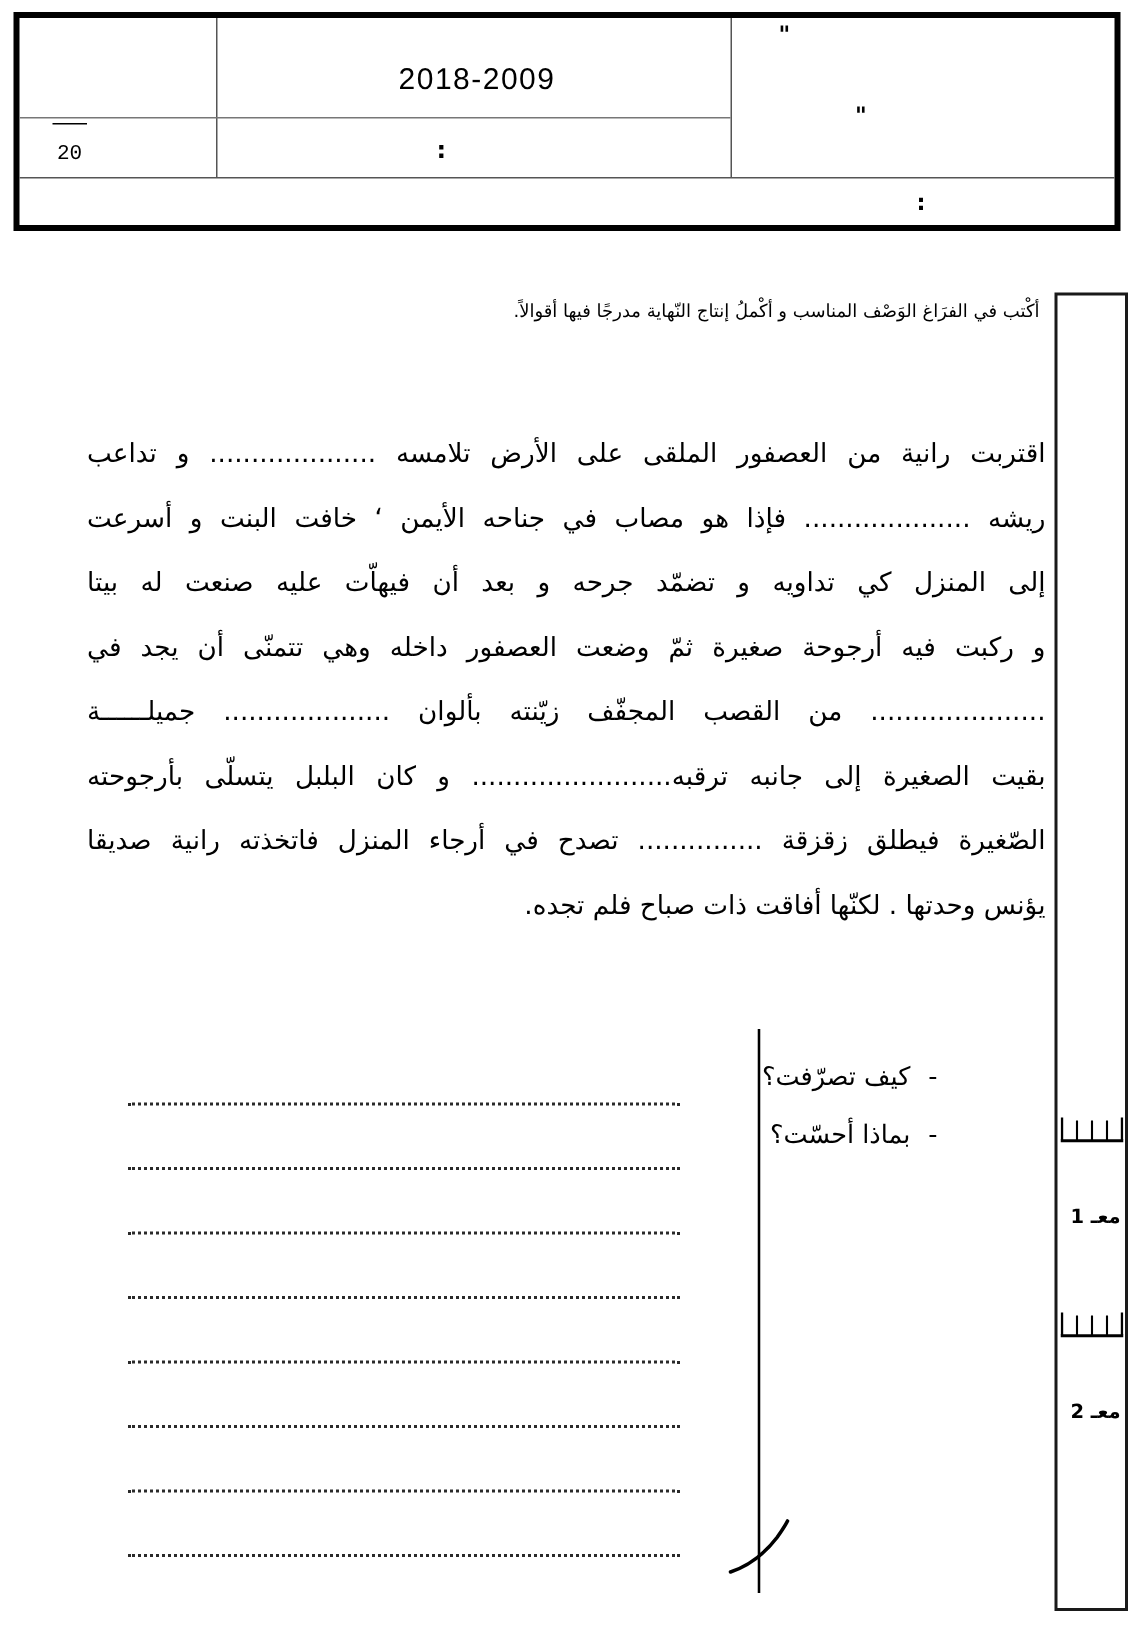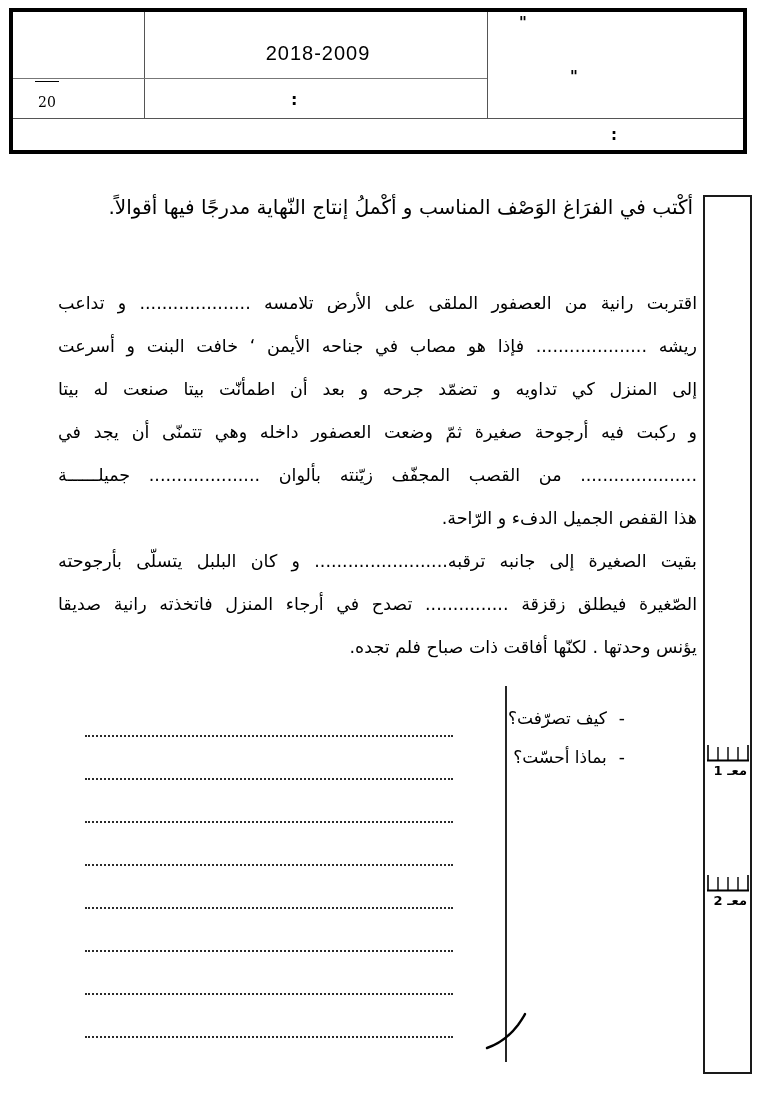--- a/index.html
+++ b/index.html
@@ -17,32 +17,32 @@
     border:4px solid #000; background:#fff;
   }
   .ht-vline { position:absolute; top:0; width:1px; background:#555; }
   .ht-vline.v1 { left:131px; height:106px; }
   .ht-vline.v2 { left:474px; height:106px; }
   .ht-hline { position:absolute; left:0; height:1px; background:#777; }
   .ht-hline.h1 { top:66px; width:474px; }
   .ht-hline.h2 { top:106px; width:730px; background:#555; }
 
   .score-box { position:absolute; left:22px; top:82px; font-family:"DejaVu Serif", serif; font-size:14px; }
-  .score-box .over { border-top:1.5px solid #000; padding:12px 3px 0 3px; }
+  .score-box .over { border-top:1.5px solid #000; padding:12px 3px 0 3px;font-family:Liberation Mono, monospace; }
   .mid-colon { position:absolute; left:278px; top:78px; font-size:16px; font-weight:bold; }
   .year { position:absolute; left:238px; top:30px; width:134px; text-align:center;
           font-family:"Liberation Sans", sans-serif; font-size:20px; letter-spacing:1px; }
   .q-top { position:absolute; left:506px; top:2px;  font-size:15px; font-weight:bold; }
   .q-bot { position:absolute; left:557px; top:56px; font-size:15px; font-weight:bold; }
   .bottom-colon { position:absolute; left:598px; top:114px; font-size:15px; font-weight:bold; }
 
   
   .instruction {
     position:absolute; left:60px; right:64px; top:192px;
-    direction:rtl; text-align:right; font-size:20px; line-height:30px;
+    direction:rtl; text-align:right; font-size:12px; line-height:30px;
     white-space:nowrap; overflow:hidden;
   }
 
   
   .story { position:absolute; left:58px; right:60px; top:282px; direction:rtl; font-size:17.5px; }
   .story-line {
     height:43px; line-height:43px; white-space:nowrap; overflow:hidden;
     text-align:justify; text-align-last:justify;
   }
   .story-line.short { text-align:right; text-align-last:right; }
@@ -62,21 +62,21 @@
   
   .margin-bar {
     position:absolute; left:703px; top:195px; width:49px; height:879px;
     border:2px solid #1a1a1a; background:#fff;
   }
   .comb { position:absolute; left:2px; width:42px; height:19px; }
   .comb.c1 { top:546px; }
   .comb.c2 { top:676px; }
   .m-label {
     position:absolute; right:3px; direction:rtl; text-align:right;
-    font-size:13px; font-weight:bold; white-space:nowrap;
+    font-size:13px; font-weight:bold; white-space:nowrap;margin-top:41px;
   }
   .m-label.l1 { top:566px; }
   .m-label.l2 { top:696px; }
 </style>
 </head>
 <body>
 
 <div class="header-table">
   <div class="ht-vline v1"></div>
   <div class="ht-vline v2"></div>
@@ -91,24 +91,23 @@
   <div class="q-top">"</div>
   <div class="q-bot">"</div>
   <div class="bottom-colon">:</div>
 </div>
 
 <div class="instruction">أكْتب في الفرَاغ الوَصْف المناسب و أكْملُ إنتاج النّهاية مدرجًا فيها أقوالاً.</div>
 
 <div class="story">
   <div class="story-line">اقتربت رانية من العصفور الملقى على الأرض تلامسه .................... و تداعب</div>
   <div class="story-line">ريشه .................... فإذا هو مصاب في جناحه الأيمن ‘ خافت البنت و أسرعت</div>
-  <div class="story-line">إلى المنزل كي تداويه و تضمّد جرحه و بعد أن اطمأنّت بيتا صنعت له بيتا</div>
+  <div class="story-line">إلى المنزل كي تداويه و تضمّد جرحه و بعد أن فيهاّت عليه صنعت له بيتا</div>
   <div class="story-line">و ركبت فيه أرجوحة صغيرة ثمّ وضعت العصفور داخله وهي تتمنّى أن يجد في</div>
   <div class="story-line">..................... من القصب المجفّف زيّنته بألوان .................... جميلــــــة</div>
-  <div class="story-line short">هذا القفص الجميل الدفء و الرّاحة.</div>
   <div class="story-line">بقيت الصغيرة إلى جانبه ترقبه........................ و كان البلبل يتسلّى بأرجوحته</div>
   <div class="story-line">الصّغيرة فيطلق زقزقة ............... تصدح في أرجاء المنزل فاتخذته رانية صديقا</div>
   <div class="story-line short">يؤنس وحدتها . لكنّها أفاقت ذات صباح فلم تجده.</div>
 </div>
 
 <div class="questions">
   <div class="q-row">
     <span class="dash">-</span><span>كيف تصرّفت؟</span>
   </div>
   <div class="q-row">

